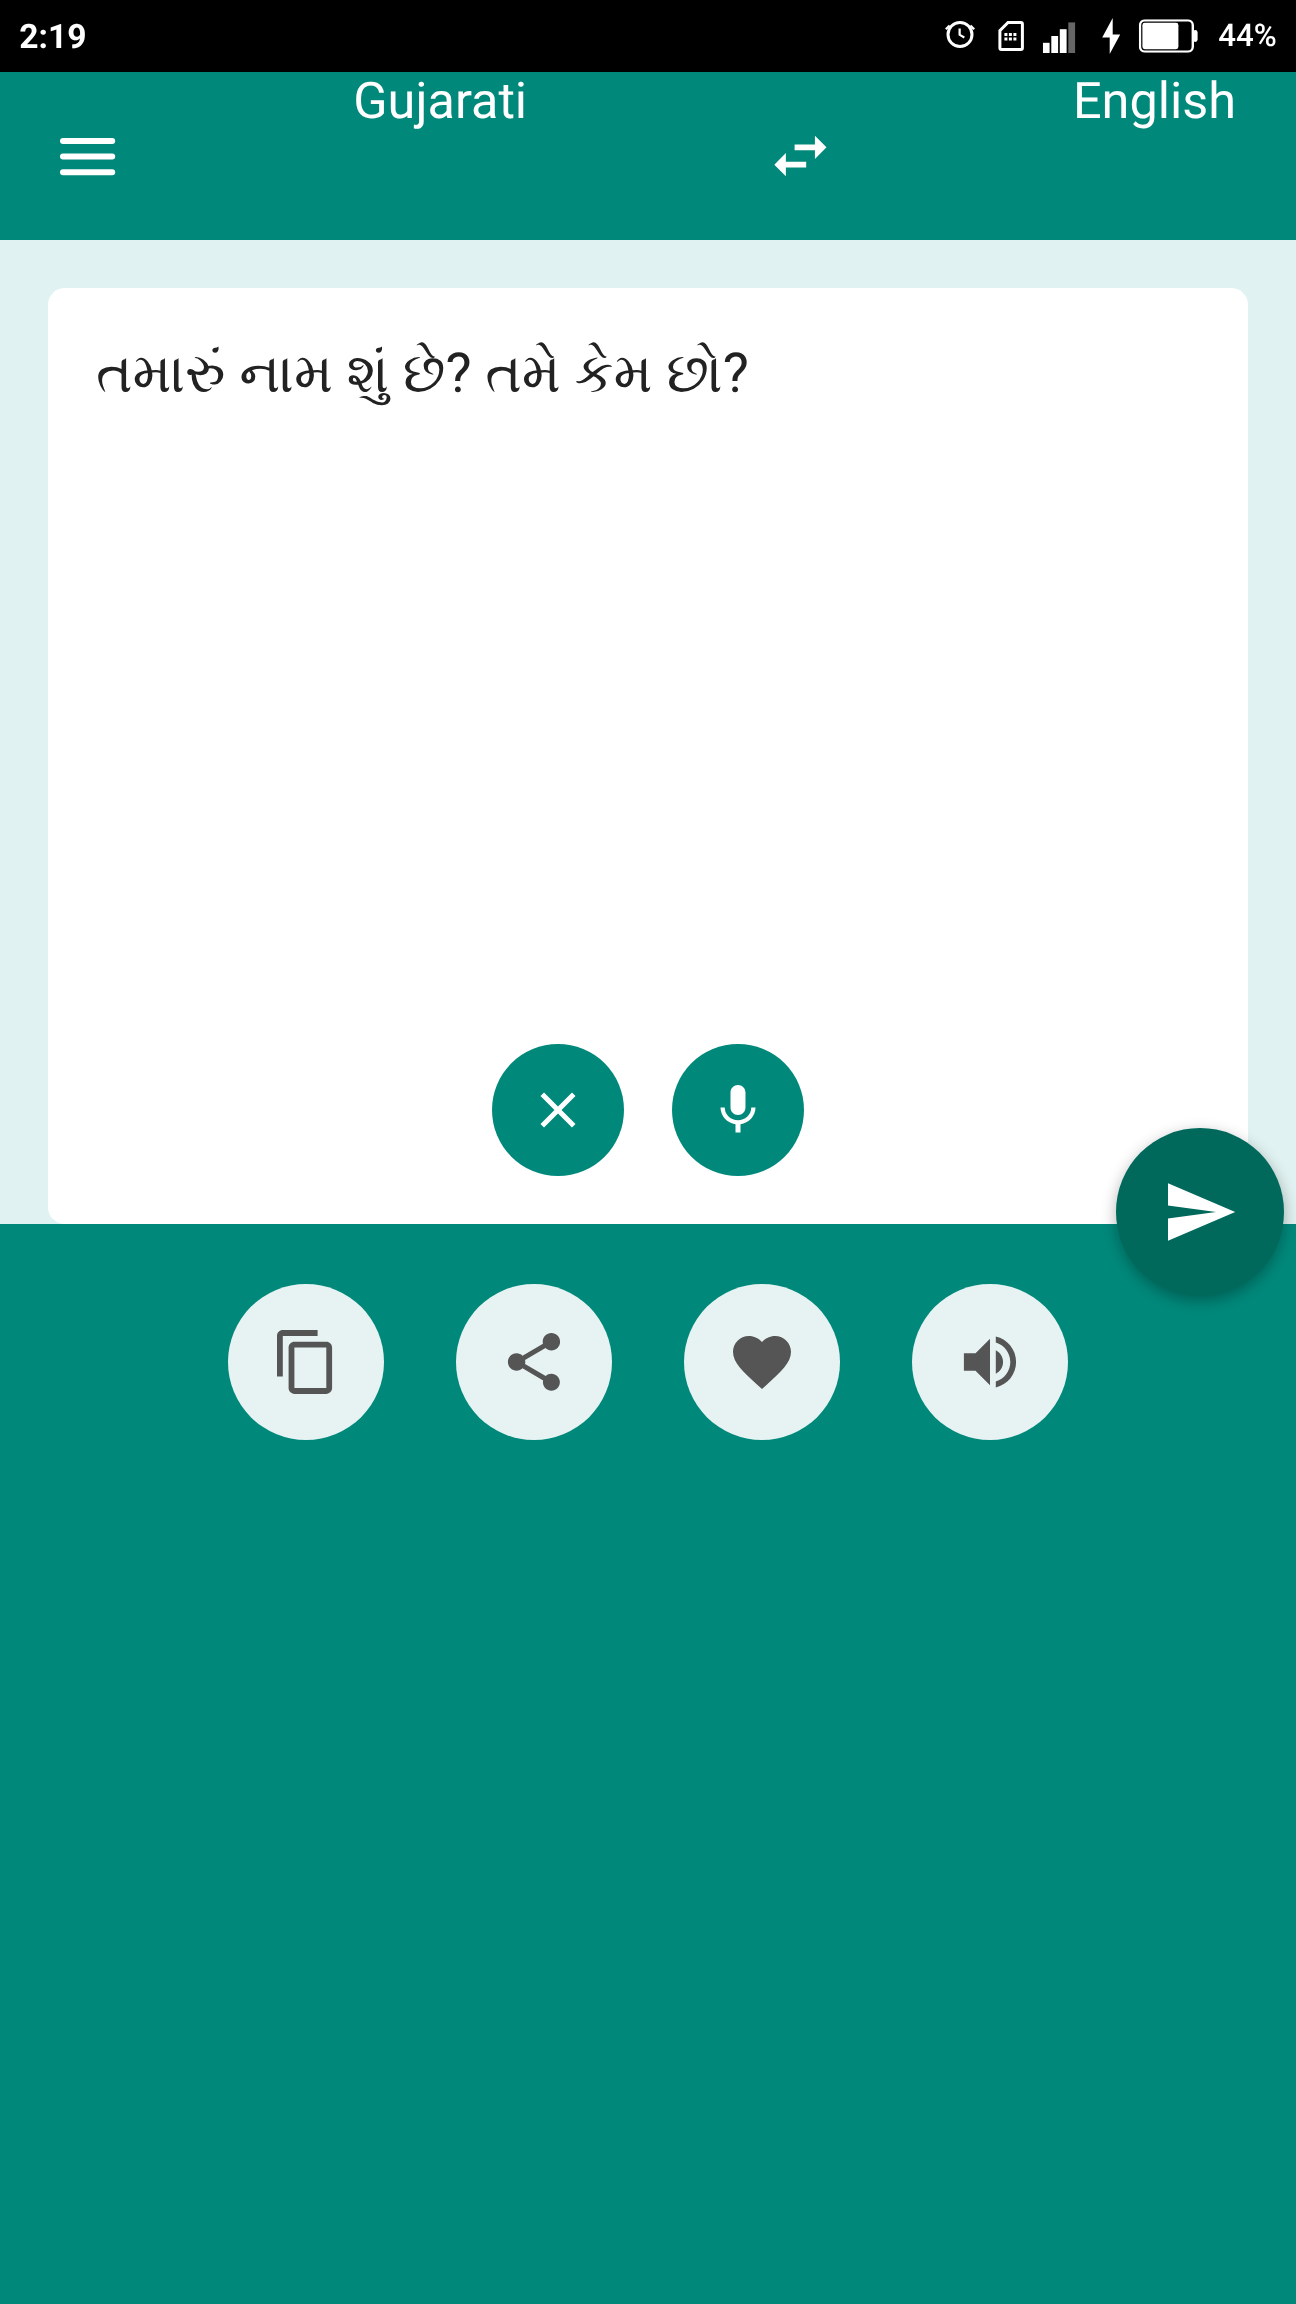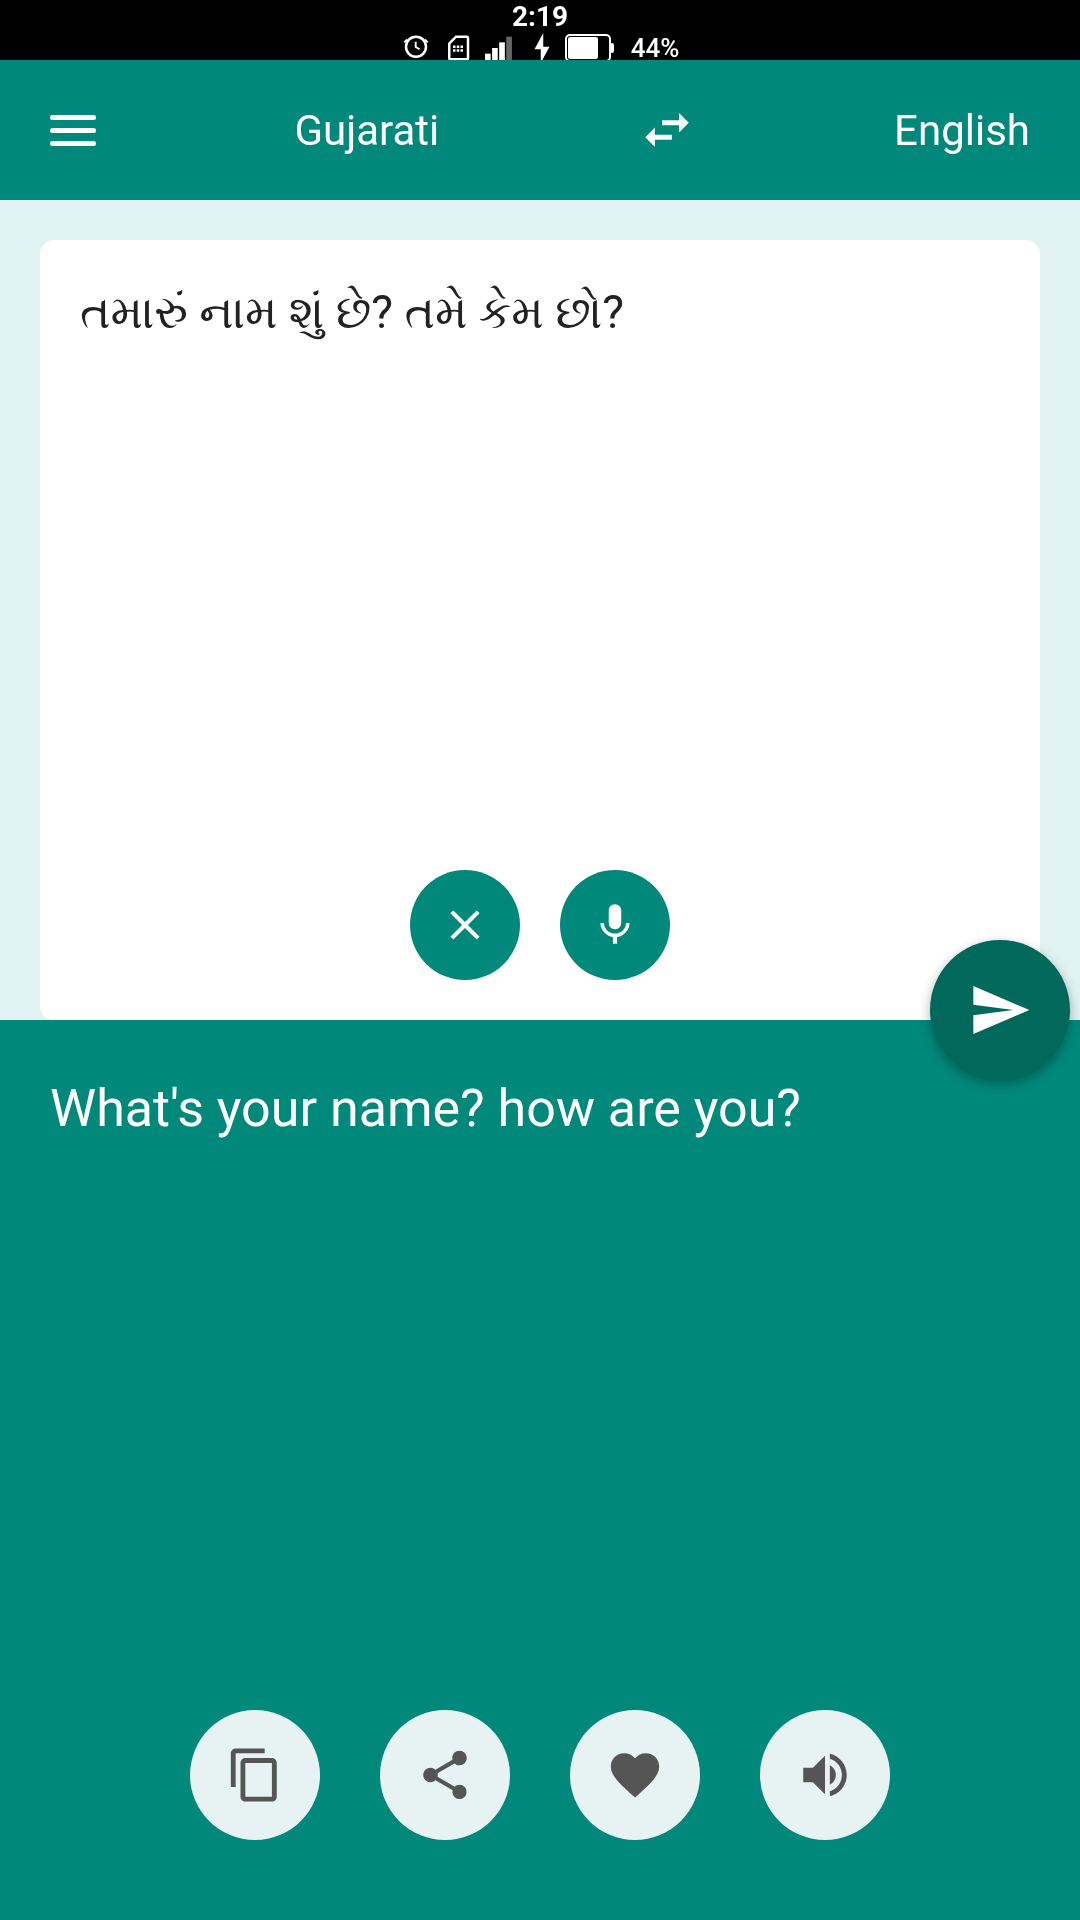--- a/index.html
+++ b/index.html
@@ -15,44 +15,42 @@
     }
 
     
     .status-bar {
       background: #000;
       color: #fff;
       height: 60px;
       display: flex;
       align-items: center;
       justify-content: space-between;
-      padding: 0 31px;
+      padding: 0 16px;
       font-size: 28px;
       font-weight: 500;
-      flex-direction: column;
     }
     .status-left { font-weight: 700; }
     .status-right {
       display: flex;
       align-items: center;
       gap: 12px;
     }
     .battery-icon {
       display: flex;
       align-items: center;
       gap: 16px;
       font-size: 26px;
     }
 
     
     .toolbar {
       background: #00897b;
       height: 140px;
       display: flex;
-      align-items: center;
       justify-content: space-between;
       padding: 0 50px;
     }
     .toolbar-menu-icon {
       color: #fff;
       font-size: 44px;
       cursor: pointer;
       display: flex;
       flex-direction: column;
       gap: 8px;
@@ -288,21 +286,20 @@
     </div>
   </div>
   <button class="send-btn" title="Translate">
     <svg class="icon-svg" viewBox="0 0 24 24" style="width:64px;height:64px;fill:white;">
       <path d="M2.01 21L23 12 2.01 3 2 10l15 2-15 2z"></path>
     </svg>
   </button>
 </div>
 
 <div class="output-section">
-  <div class="translated-text">What's your name? how are you?</div>
   <div class="output-actions">
     <button class="action-btn" title="Copy">
       <svg class="icon-svg" viewBox="0 0 24 24">
         <path d="M16 1H4c-1.1 0-2 .9-2 2v14h2V3h12V1zm3 4H8c-1.1 0-2 .9-2 2v14c0 1.1.9 2 2 2h11c1.1 0 2-.9 2-2V7c0-1.1-.9-2-2-2zm0 16H8V7h11v14z"></path>
       </svg>
     </button>
     <button class="action-btn" title="Share">
       <svg class="icon-svg" viewBox="0 0 24 24">
         <path d="M18 16.08c-.76 0-1.44.3-1.96.77L8.91 12.7c.05-.23.09-.46.09-.7s-.04-.47-.09-.7l7.05-4.11c.54.5 1.25.81 2.04.81 1.66 0 3-1.34 3-3s-1.34-3-3-3-3 1.34-3 3c0 .24.04.47.09.7L8.04 9.81C7.5 9.31 6.79 9 6 9c-1.66 0-3 1.34-3 3s1.34 3 3 3c.79 0 1.5-.31 2.04-.81l7.12 4.16c-.05.21-.08.43-.08.65 0 1.61 1.31 2.92 2.92 2.92 1.61 0 2.92-1.31 2.92-2.92s-1.31-2.92-2.92-2.92z"></path>
       </svg>

